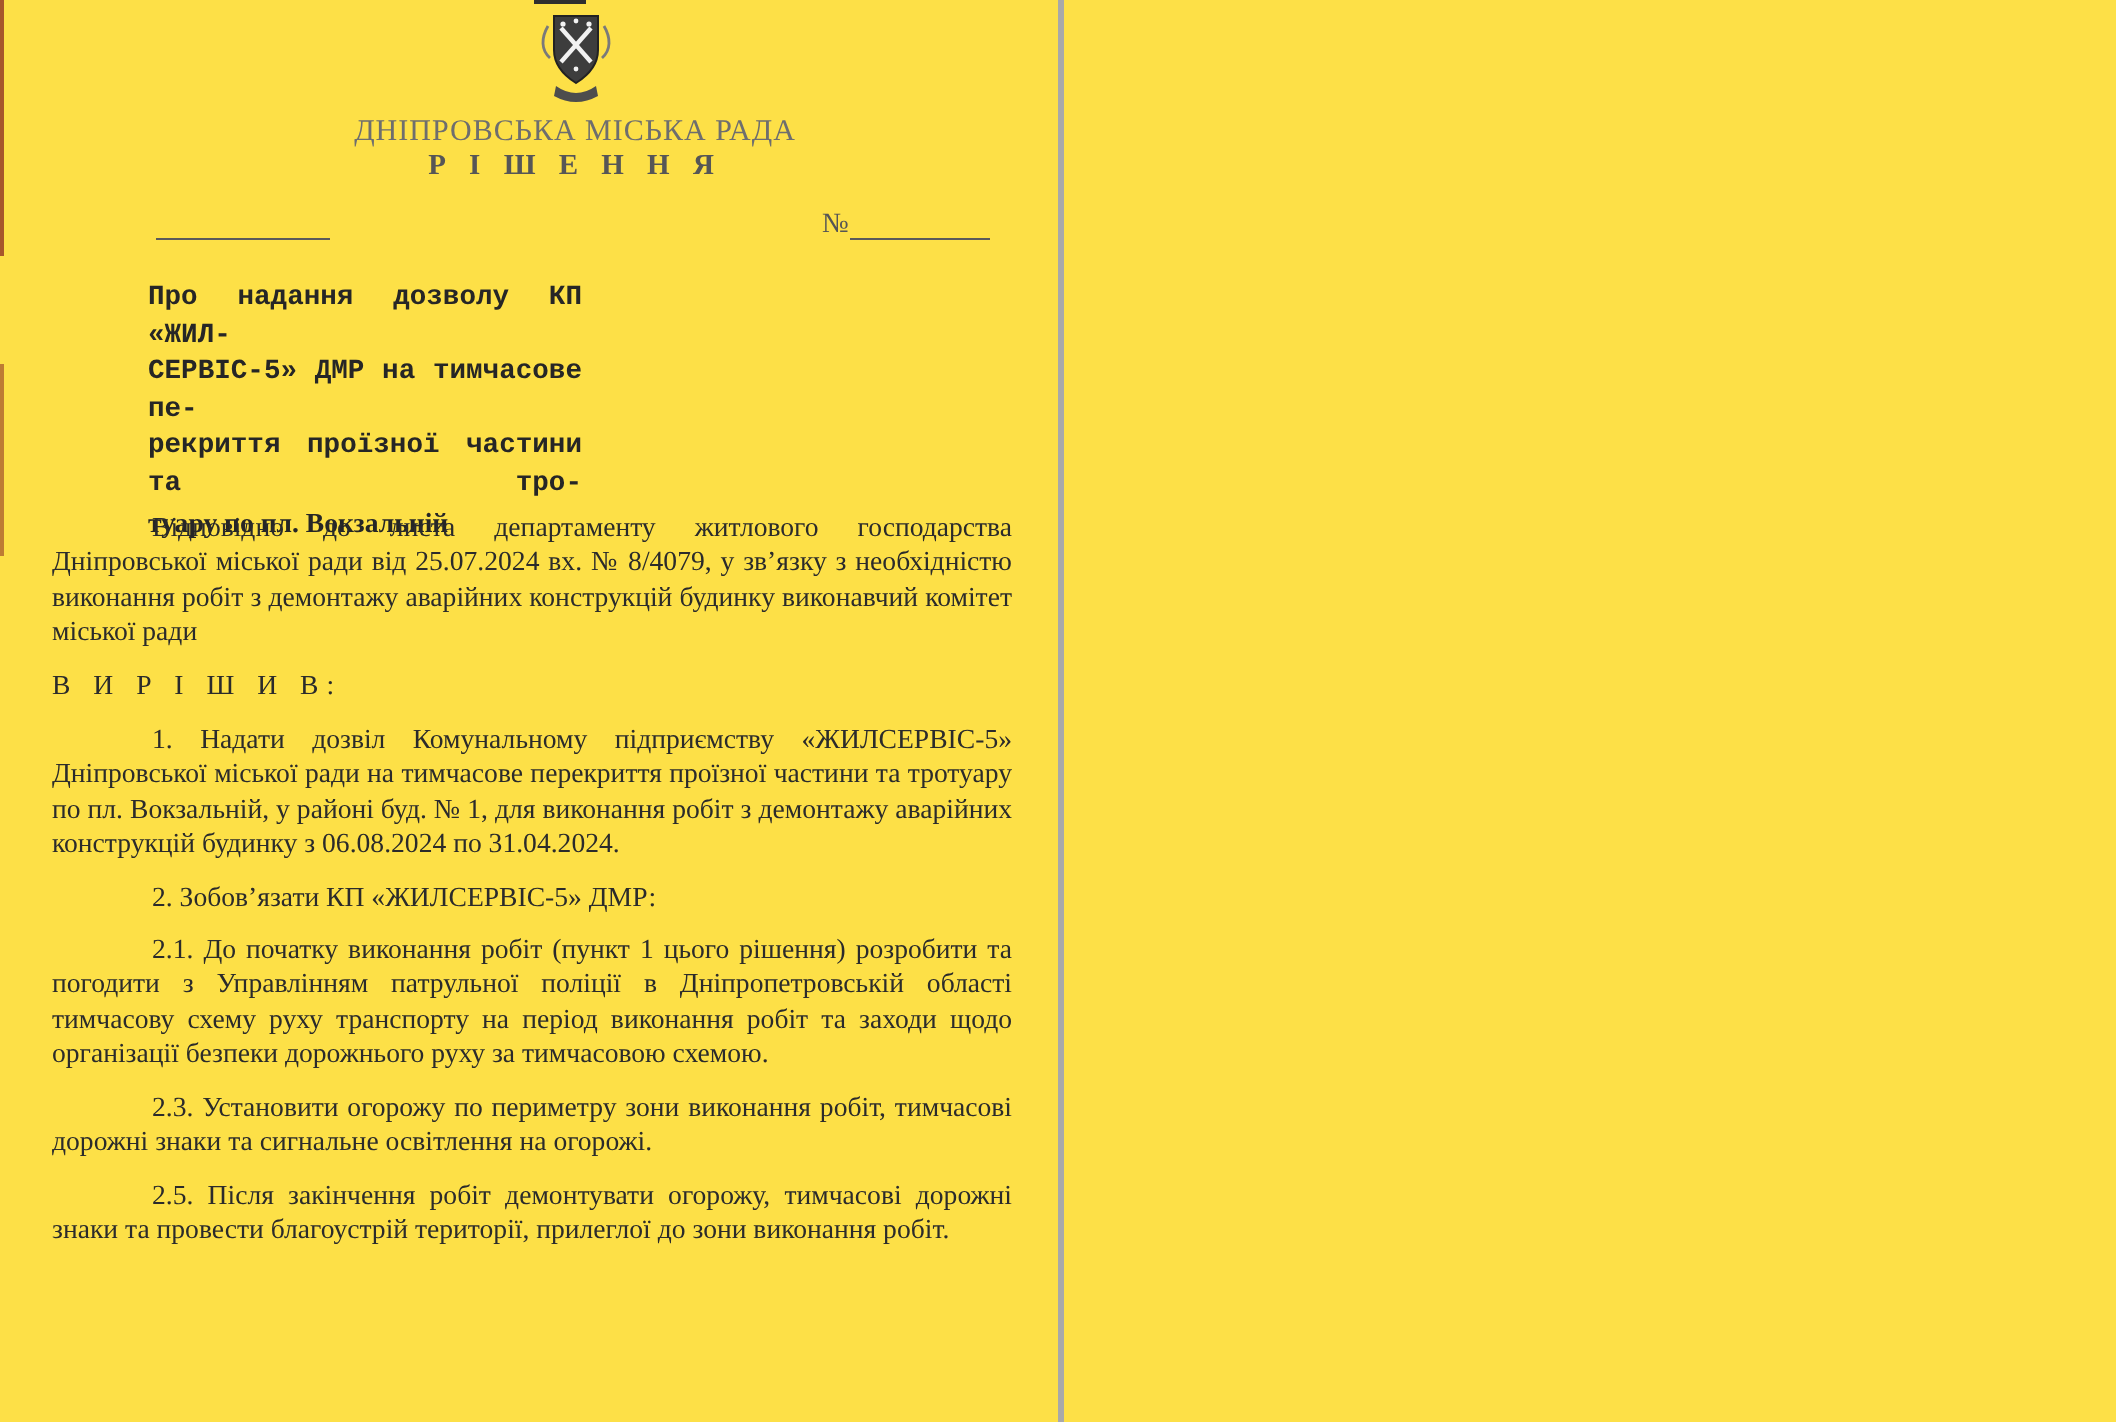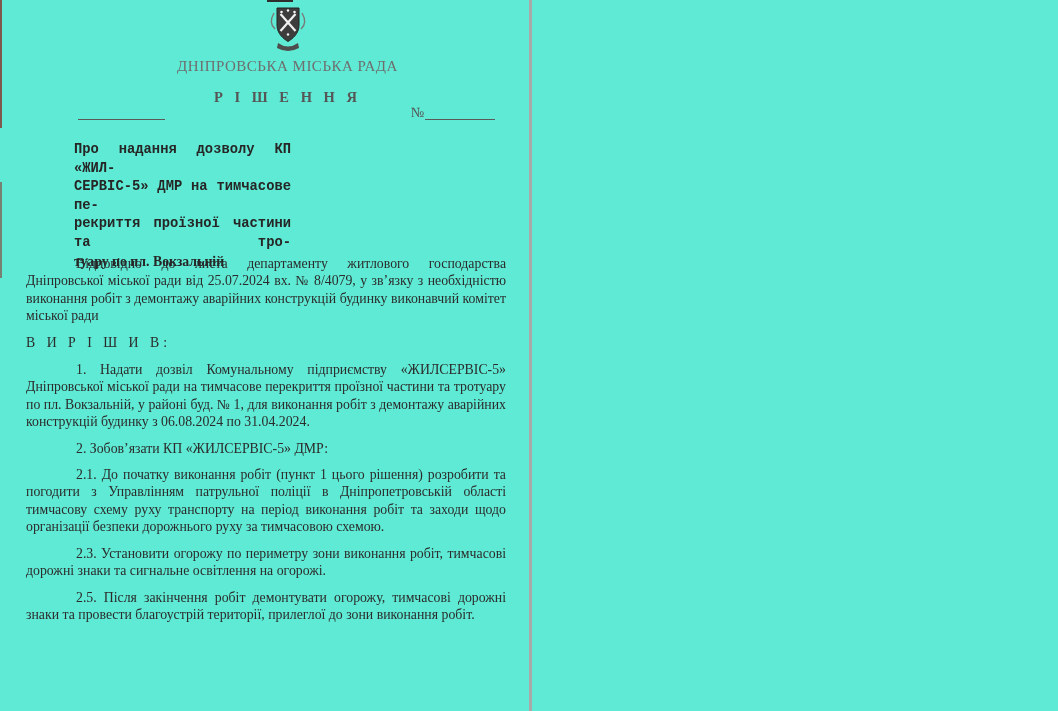--- a/index.html
+++ b/index.html
@@ -1,34 +1,34 @@
 <!DOCTYPE html>
 <html><head>
 <meta charset="utf-8">
 <style>
   html,body{margin:0;padding:0;}
   body{
     width:1058px;height:711px;position:relative;overflow:hidden;
     background:#fdfdfd;color:#2b2b2b;
     font-family:"Liberation Serif", serif;
   }
-  .sheet{position:absolute;top:0;height:711px;background:#5eead4;}
+  .sheet{position:absolute;top:0;height:711px;background:#fde047;}
   .sheet-left{left:0;width:529px;}
   .sheet-right{left:532px;width:526px;}
   .divider{position:absolute;left:529px;top:0;width:3px;height:711px;background:#a9a9a9;}
   
   .edge-red-a{position:absolute;left:0;top:0;width:2px;height:128px;background:#8a2a22;opacity:.75;}
   .edge-red-b{position:absolute;left:0;top:182px;width:2px;height:96px;background:#8a2a22;opacity:.55;}
   .edge-dash-top{position:absolute;left:267px;top:0;width:26px;height:2px;background:#2e2e2e;}
 
   
   .doc-header{position:absolute;left:30px;top:4px;width:515px;text-align:center;}
   .emblem{display:block;margin:0 auto 3px auto;}
   .org-line{font-size:15px;line-height:18px;color:#6e6e6e;letter-spacing:.5px;}
-  .doc-type{font-size:14.5px;line-height:17px;font-weight:bold;color:#565656;letter-spacing:4px;margin-top:14px;}
+  .doc-type{font-size:14.5px;line-height:17px;font-weight:bold;color:#565656;letter-spacing:4px;margin-top:0;}
 
   
   .blank-line{position:absolute;left:78px;top:119px;width:87px;border-top:1.3px solid #5a5a5a;}
   .num-label{position:absolute;left:411px;top:105px;font-size:14px;color:#555;}
   .num-line{position:absolute;left:425px;top:119px;width:70px;border-top:1.3px solid #5a5a5a;}
 
   
   .title-block{position:absolute;left:74px;top:141px;width:217px;font-weight:bold;font-size:13.8px;line-height:18.6px;color:#262626;}
   .title-line{text-align:justify;}
   .title-line.j{text-align-last:justify;font-family:Liberation Mono, monospace;}

